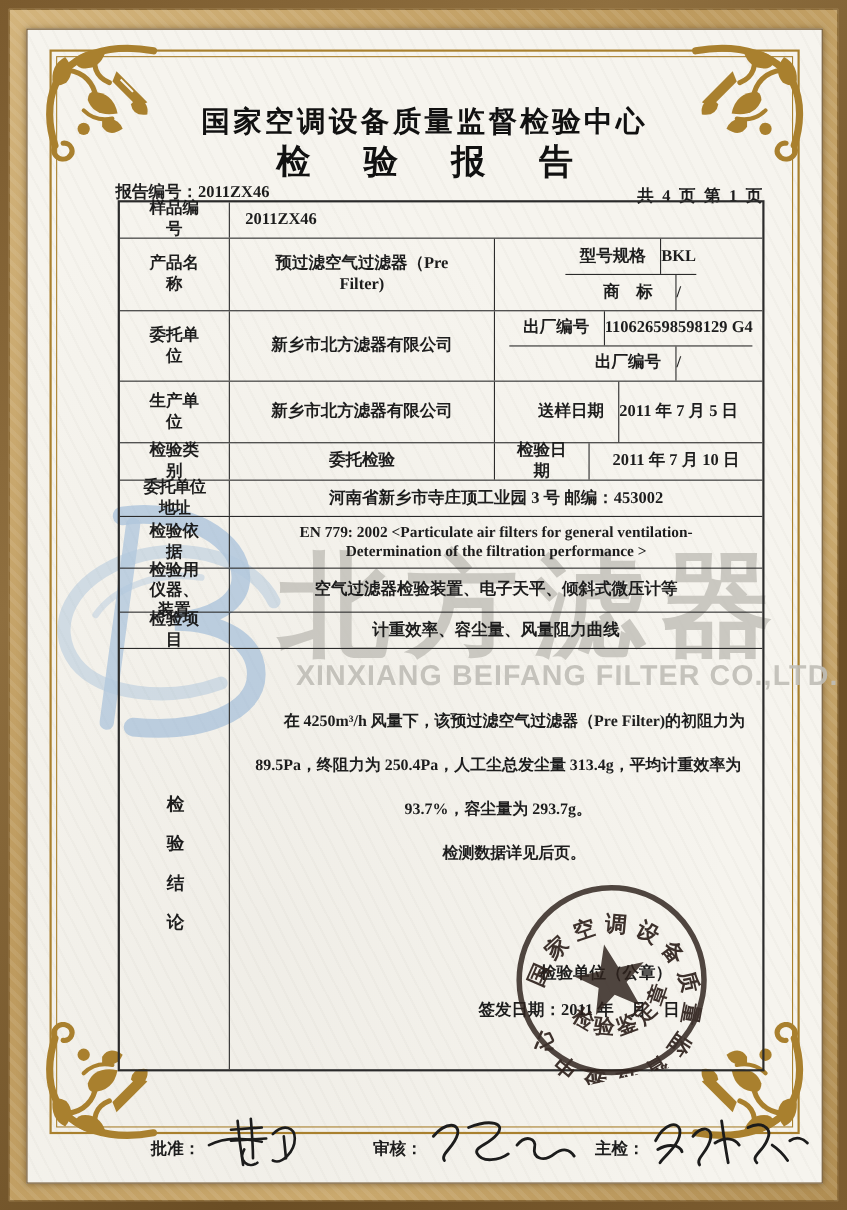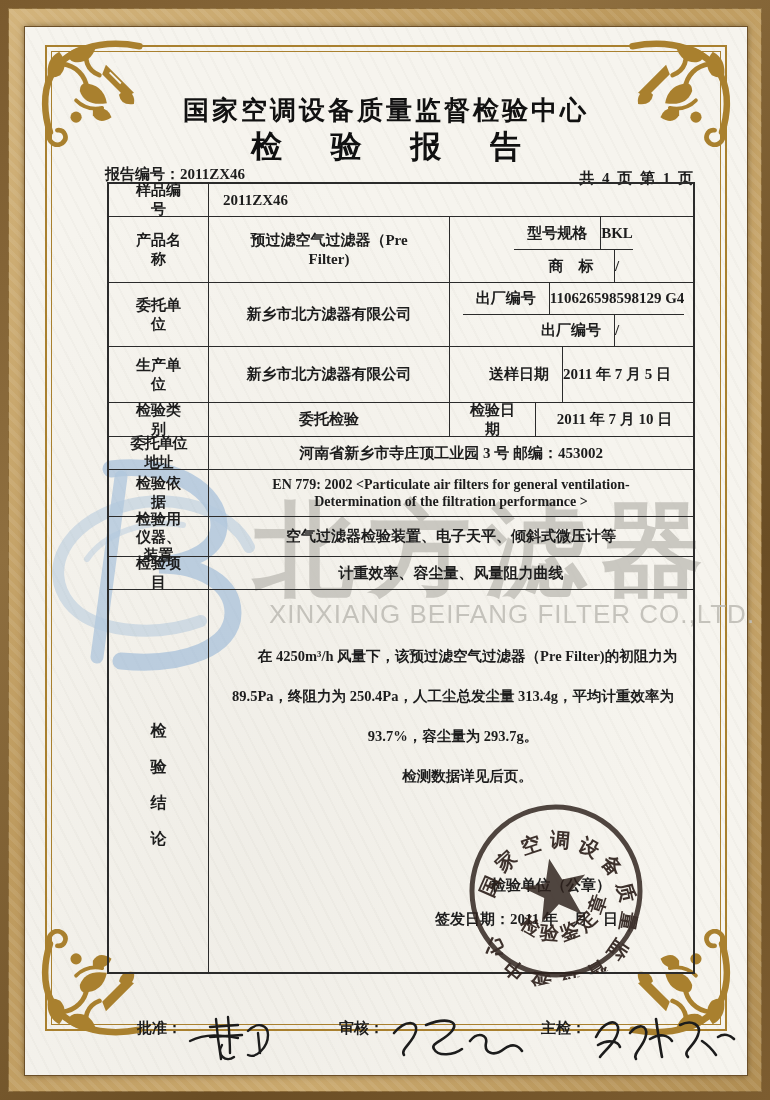--- a/index.html
+++ b/index.html
@@ -24,21 +24,21 @@
   .c-tl{left:-12px;top:-12px;}
   .c-tr{right:-12px;top:-12px;transform:scaleX(-1);}
   .c-bl{left:-12px;bottom:-12px;transform:scaleY(-1);}
   .c-br{right:-12px;bottom:-12px;transform:scale(-1,-1);}
   
   .wm{position:absolute;pointer-events:none;}
   .wm-logo{left:26px;top:424px;width:215px;height:225px;opacity:.65;}
   .wm-cn{left:228px;top:456px;width:500px;font-family:"Liberation Sans","DejaVu Sans",sans-serif;
          font-weight:bold;font-size:102px;letter-spacing:14px;color:#c3c1ba;opacity:.85;white-space:nowrap;}
   .wm-en{left:244px;top:572px;font-family:"Liberation Sans","DejaVu Sans",sans-serif;
-         font-weight:normal;font-size:26px;letter-spacing:1px;color:#c0beb7;opacity:.9;white-space:nowrap;}
+         font-weight:bold;font-size:26px;letter-spacing:1px;color:#c0beb7;opacity:.9;white-space:nowrap;}
   
   .org-title{position:absolute;left:0;right:0;top:66px;text-align:center;
          font-family:"Liberation Sans","DejaVu Sans",sans-serif;font-weight:bold;
          font-size:26px;letter-spacing:3px;color:#111;}
   .main-title{position:absolute;left:0;right:0;top:99px;text-align:center;
          font-family:"Liberation Sans","DejaVu Sans",sans-serif;font-weight:bold;
          font-size:31px;letter-spacing:20px;text-indent:20px;color:#111;}
   .meta{position:absolute;left:80px;right:28px;top:138px;font-size:15px;font-weight:600;}
   .meta .rno{position:absolute;left:0;top:0;}
   .meta .pgs{position:absolute;right:24px;top:4px;letter-spacing:2px;}
@@ -63,21 +63,21 @@
   .concl{width:488px;flex:none;position:relative;display:block;text-align:center;
          padding:46px 16px 0 16px;border-right:none;}
   .concl p{margin:0;font-size:14.5px;font-weight:600;line-height:40px;text-indent:2em;}
   .seal-hint{position:absolute;left:282px;top:286px;font-size:15px;font-weight:600;white-space:nowrap;}
   .issue{position:absolute;left:226px;top:320px;font-size:15px;font-weight:600;white-space:nowrap;}
   .stamp{position:absolute;left:258px;top:212px;width:178px;height:178px;transform:rotate(-12deg);opacity:.92;}
   
   .footer{position:absolute;left:96px;top:962px;width:600px;height:70px;font-size:15px;font-weight:600;}
   .sig-group{position:absolute;top:22px;display:flex;align-items:flex-start;}
   .sg1{left:16px;} .sg2{left:218px;} .sg3{left:420px;}
-  .sig-group .slbl{margin-top:8px;white-space:nowrap;}
+  .sig-group .slbl{margin-top:24px;white-space:nowrap;}
   .sig-group svg{margin-left:4px;}
 </style>
 </head>
 <body>
 
 <div class="page">
   <div class="band"></div>
 
   <div class="paper">
 

